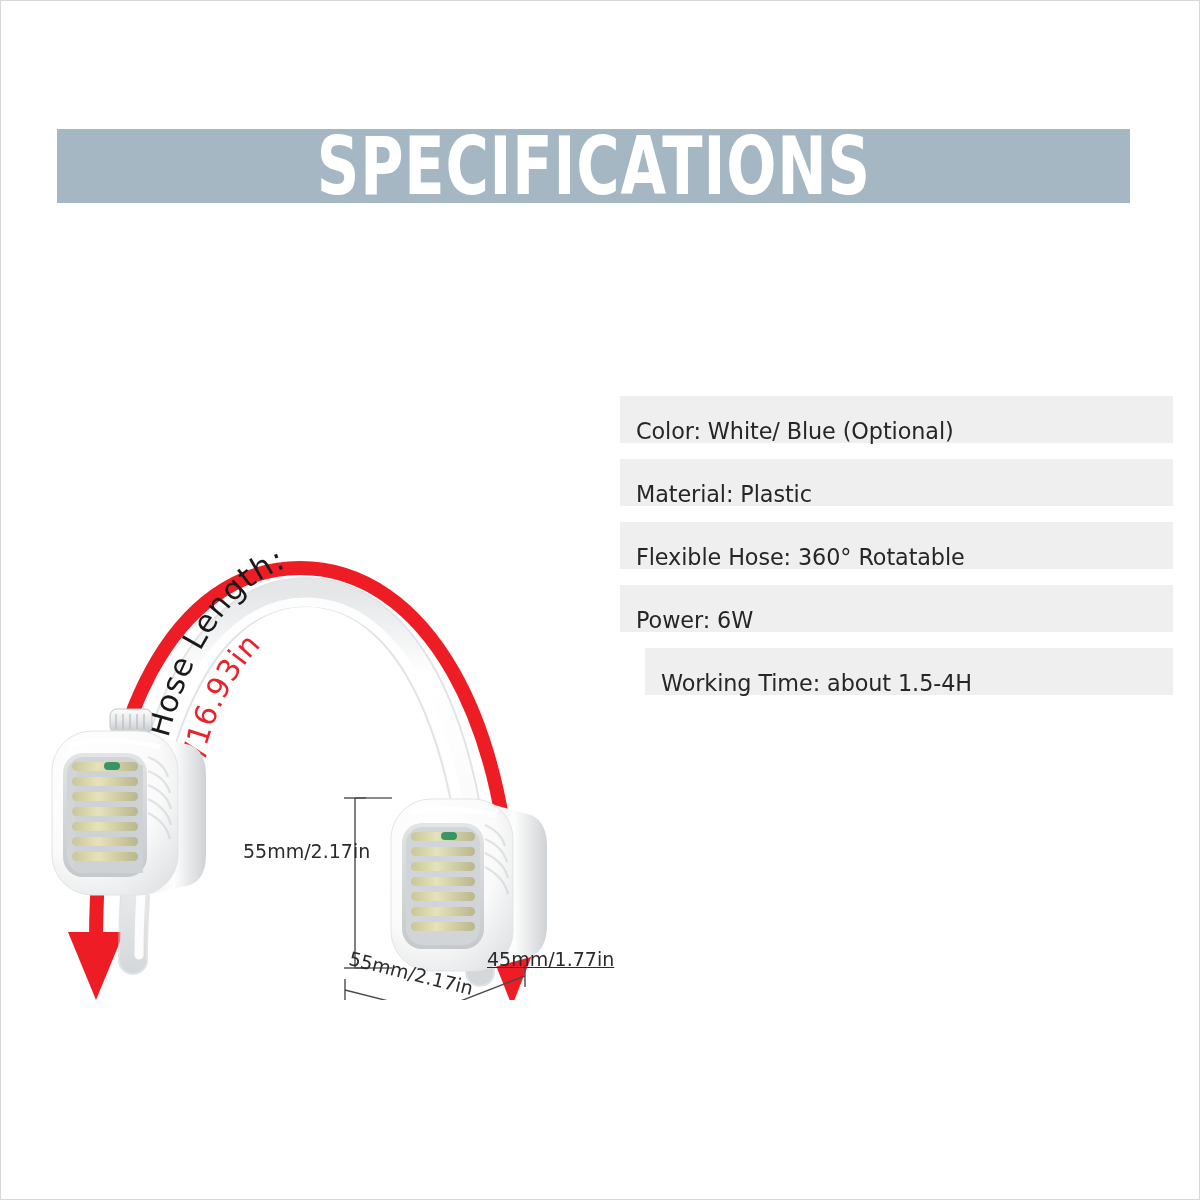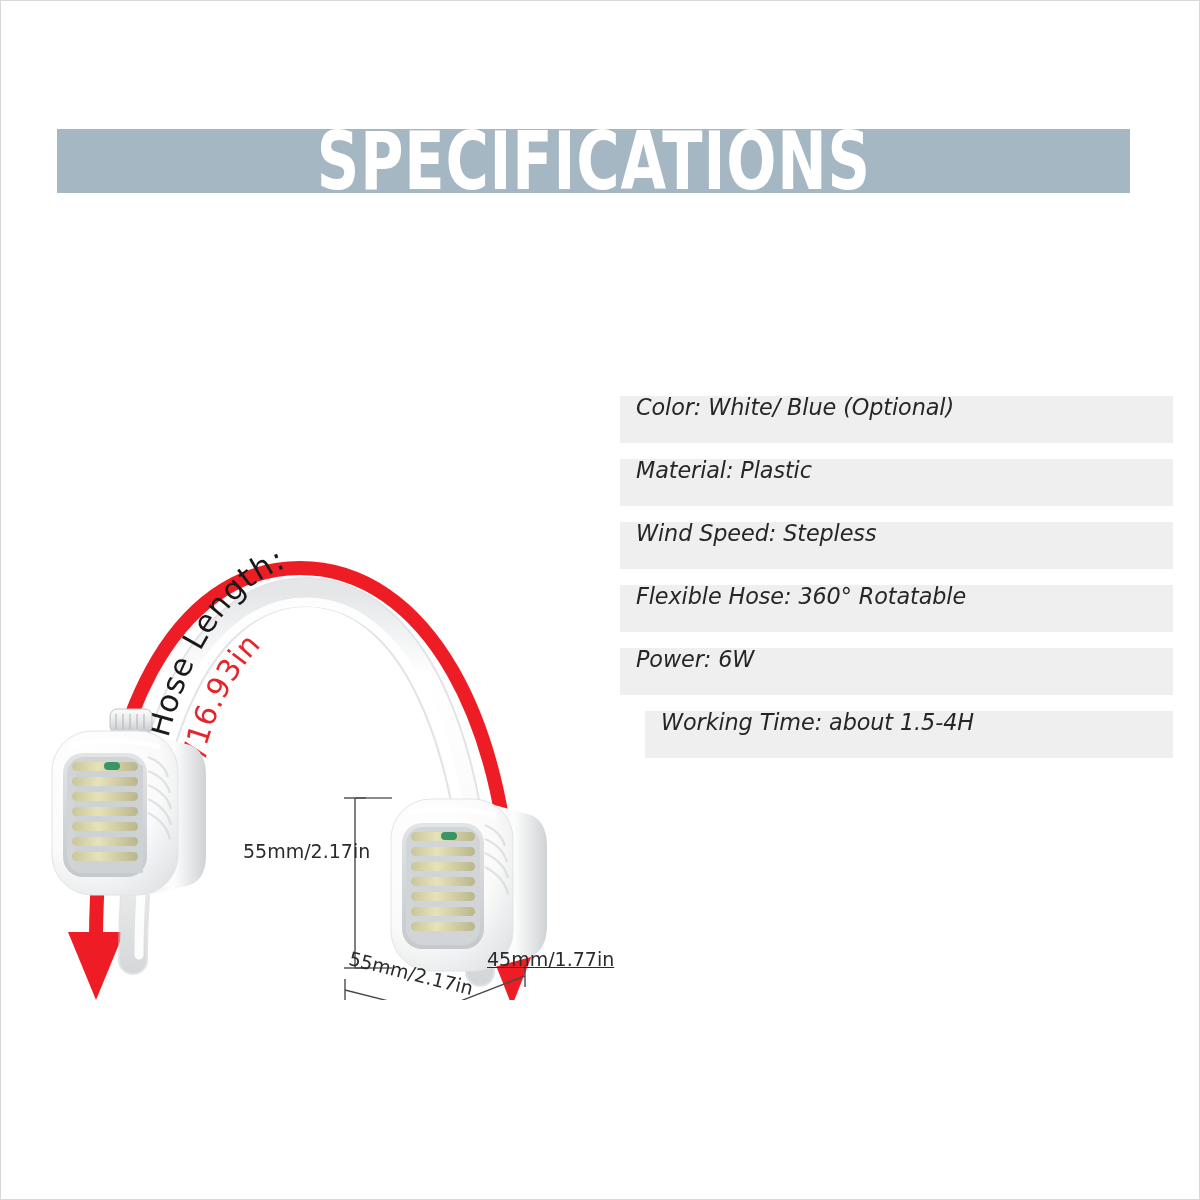--- a/index.html
+++ b/index.html
@@ -26,21 +26,21 @@
     border: 1px solid #d8d8d8;
     pointer-events: none;
   }
 
   
   .header-banner {
     position: absolute;
     left: 57px;
     top: 129px;
     width: 1073px;
-    height: 64px;
+    height: 74px;
     background: #a5b7c2;
     display: flex;
     align-items: center;
     justify-content: center;
   }
   .header-title {
     font-family: "DejaVu Sans", "Liberation Sans", sans-serif;
     font-weight: bold;
     font-size: 72px;
     line-height: 1;
@@ -81,24 +81,23 @@
     position: absolute;
     left: 620px;
     top: 396px;
     width: 553px;
   }
   .spec-row {
     background: #efefef;
     height: 47px;
     margin-bottom: 16px;
     display: flex;
-    align-items: flex-start;
+    align-items: flex-end;
     box-sizing: border-box;
     padding-left: 16px;
-    font-style: italic;
   }
   .spec-row:last-child { margin-bottom: 0; margin-left: 25px; }
   .spec-text {
     font-family: "DejaVu Sans", "Liberation Sans", sans-serif;
     font-size: 23.5px;
     color: #262626;
     line-height: 1;
     letter-spacing: -0.1px;
     white-space: nowrap;
     transform: scaleX(0.95);
@@ -298,23 +297,20 @@
 <div class="dim-label dim-depth">45mm/1.77in</div>
 
 <div class="spec-list">
   <div class="spec-row">
     <span class="spec-text">Color: White/ Blue (Optional)</span>
   </div>
   <div class="spec-row">
     <span class="spec-text">Material: Plastic</span>
   </div>
   <div class="spec-row">
-    <span class="spec-text">Wind Speed: Stepless</span>
-  </div>
-  <div class="spec-row">
     <span class="spec-text">Flexible Hose: 360° Rotatable</span>
   </div>
   <div class="spec-row">
     <span class="spec-text">Power: 6W</span>
   </div>
   <div class="spec-row">
     <span class="spec-text">Working Time: about 1.5-4H</span>
   </div>
 </div>
 

